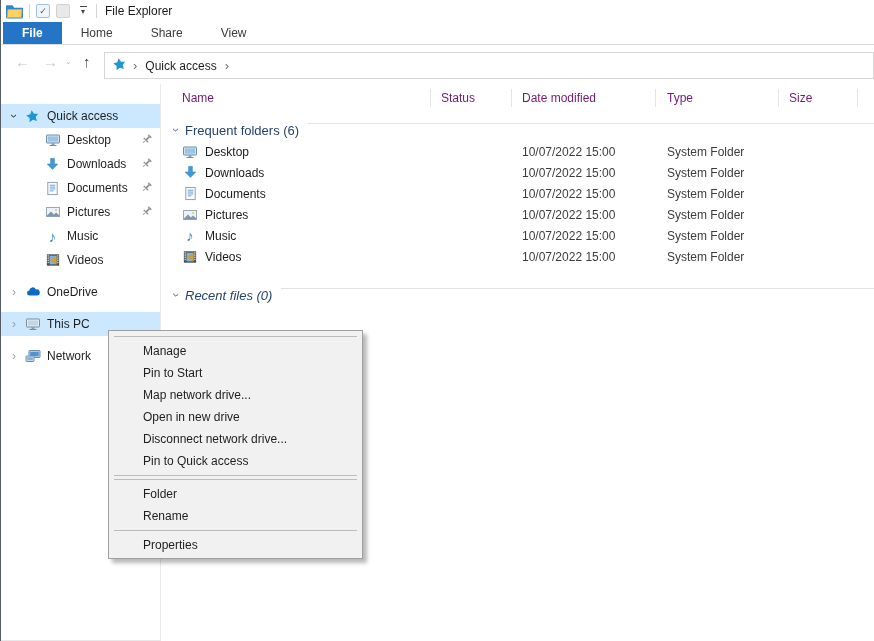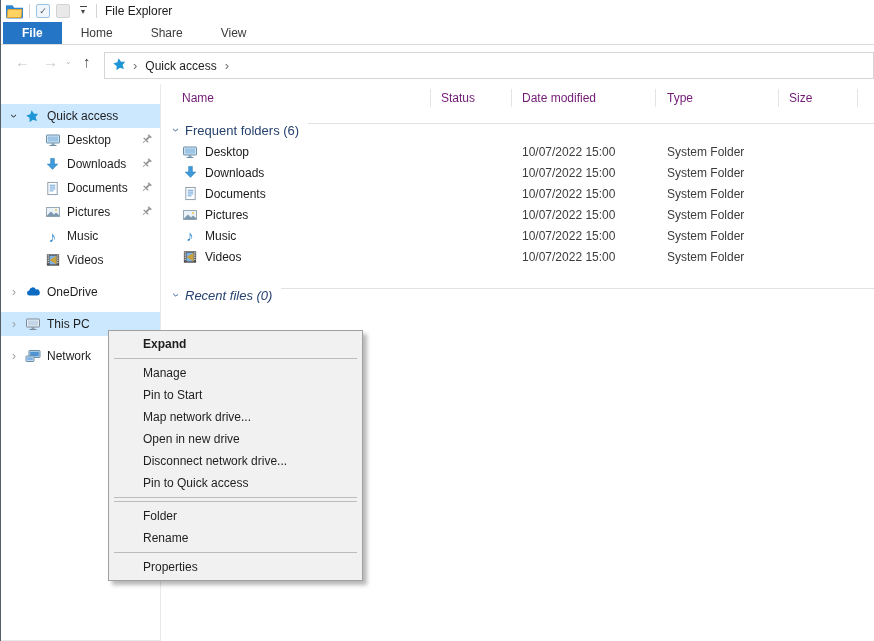--- a/index.html
+++ b/index.html
@@ -429,21 +429,20 @@
     </div>
 
     <div class="group-hdr recent">
       <span class="g-twisty">›</span>
       <span class="g-label">Recent files (0)</span>
       <span class="g-rule"></span>
     </div>
   </div>
 
   <div class="ctx-menu">
-    <div class="ctx-item default">Expand</div>
     <div class="ctx-sep"></div>
     <div class="ctx-item">Manage</div>
     <div class="ctx-item">Pin to Start</div>
     <div class="ctx-item">Map network drive...</div>
     <div class="ctx-item">Open in new drive</div>
     <div class="ctx-item">Disconnect network drive...</div>
     <div class="ctx-item">Pin to Quick access</div>
     <div class="ctx-sep"></div>
     <div class="ctx-sep"></div>
     <div class="ctx-item">Folder</div>

